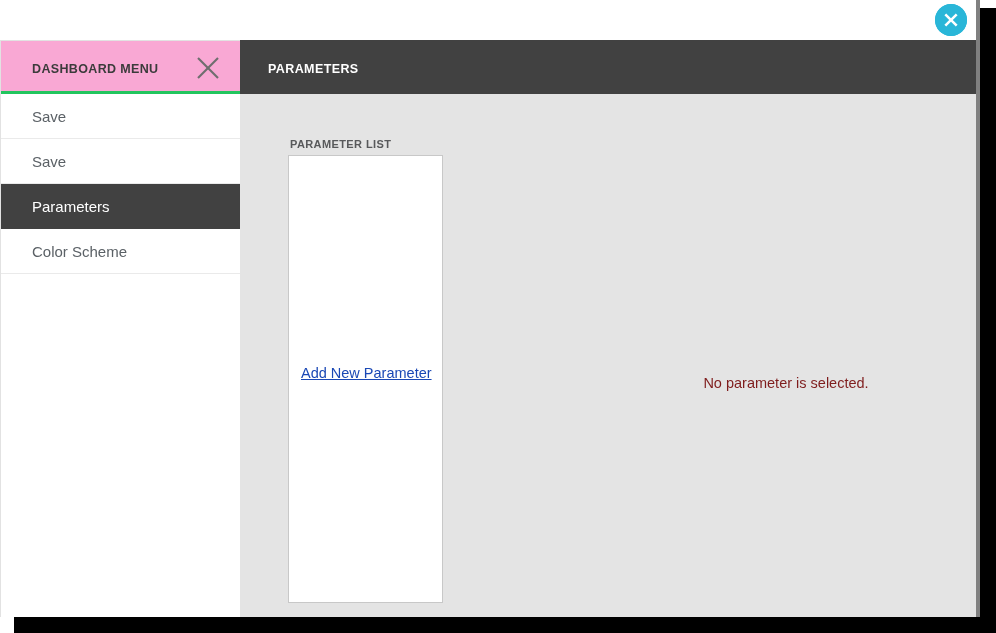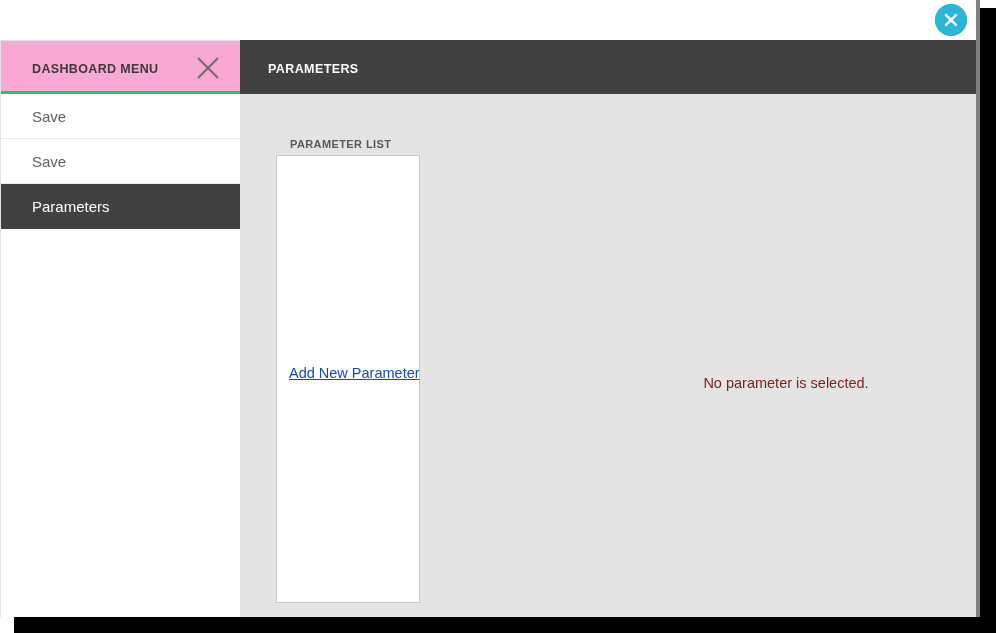--- a/index.html
+++ b/index.html
@@ -172,23 +172,23 @@
     left: 50px;
     top: 44px;
     font-size: 11px;
     font-weight: bold;
     letter-spacing: 0.4px;
     color: #58595b;
     text-align: right;
   }
   #parameter-list-box {
     position: absolute;
-    left: 36px;
+    left: 48px;
     top: 61px;
-    width: 144px;
+    width: 155px;
     height: 448px;
     background: #ffffff;
     border: 1px solid #c8c8c8;
     box-sizing: border-box;
   }
   #add-new-parameter {
     position: absolute;
     left: 12px;
     top: 209px;
     font-size: 14.5px;
@@ -242,20 +242,23 @@
     <ul class="menu-list">
       <li class="menu-item">
         <span>Save</span>
       </li>
       <li class="menu-item">
         <span>Save</span>
       </li>
       <li class="menu-item active">
         <span>Parameters</span>
       </li>
+      <li class="menu-item">
+        <span>Color Scheme</span>
+      </li>
     </ul>
   </div>
 
   <div id="main-panel">
 
     <div id="main-header">
       <div id="main-title">PARAMETERS</div>
     </div>
 
     <div id="main-body">

